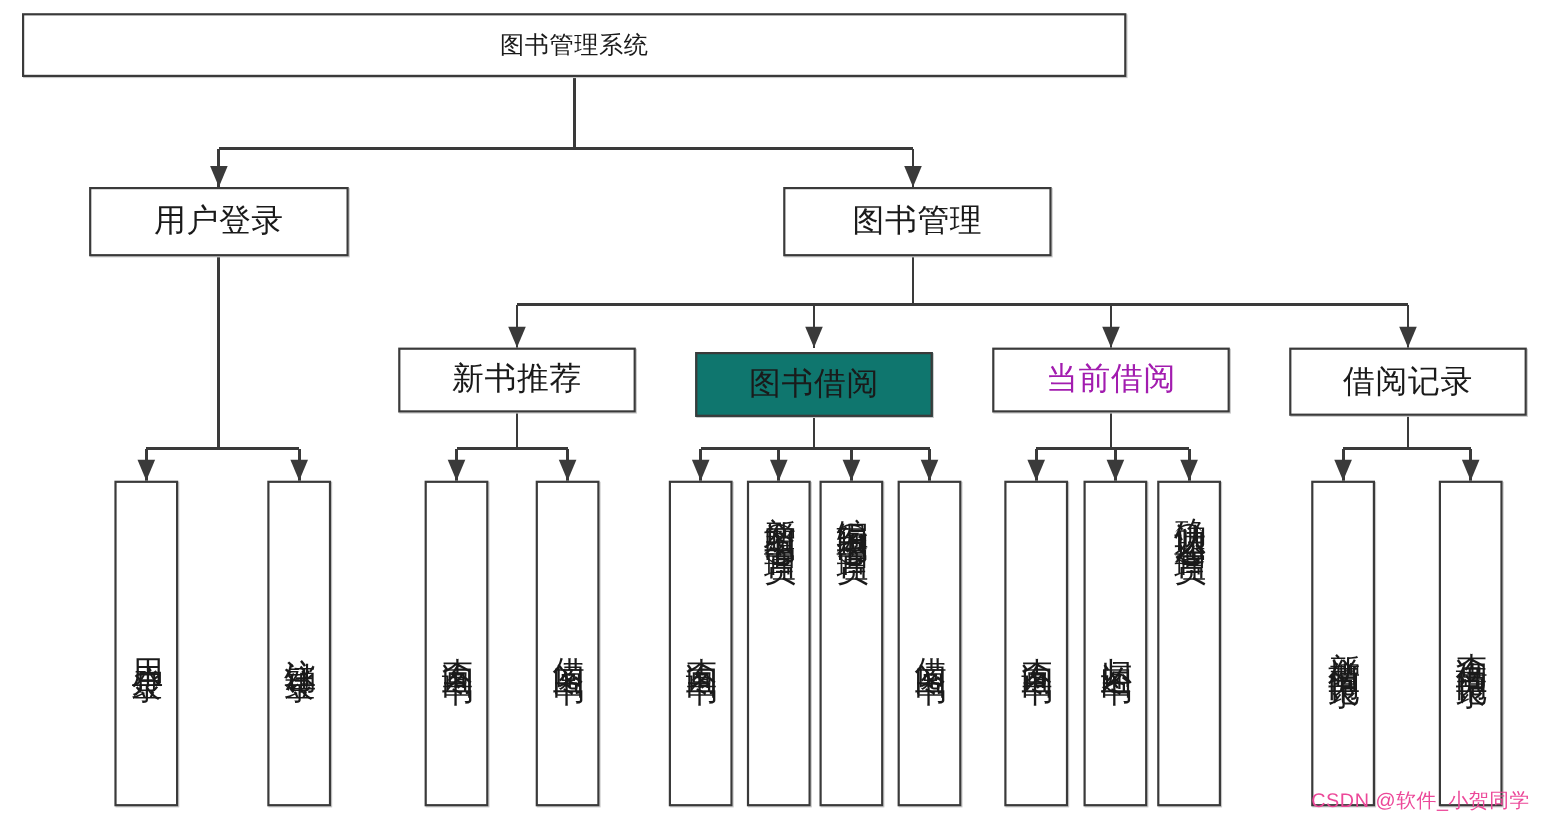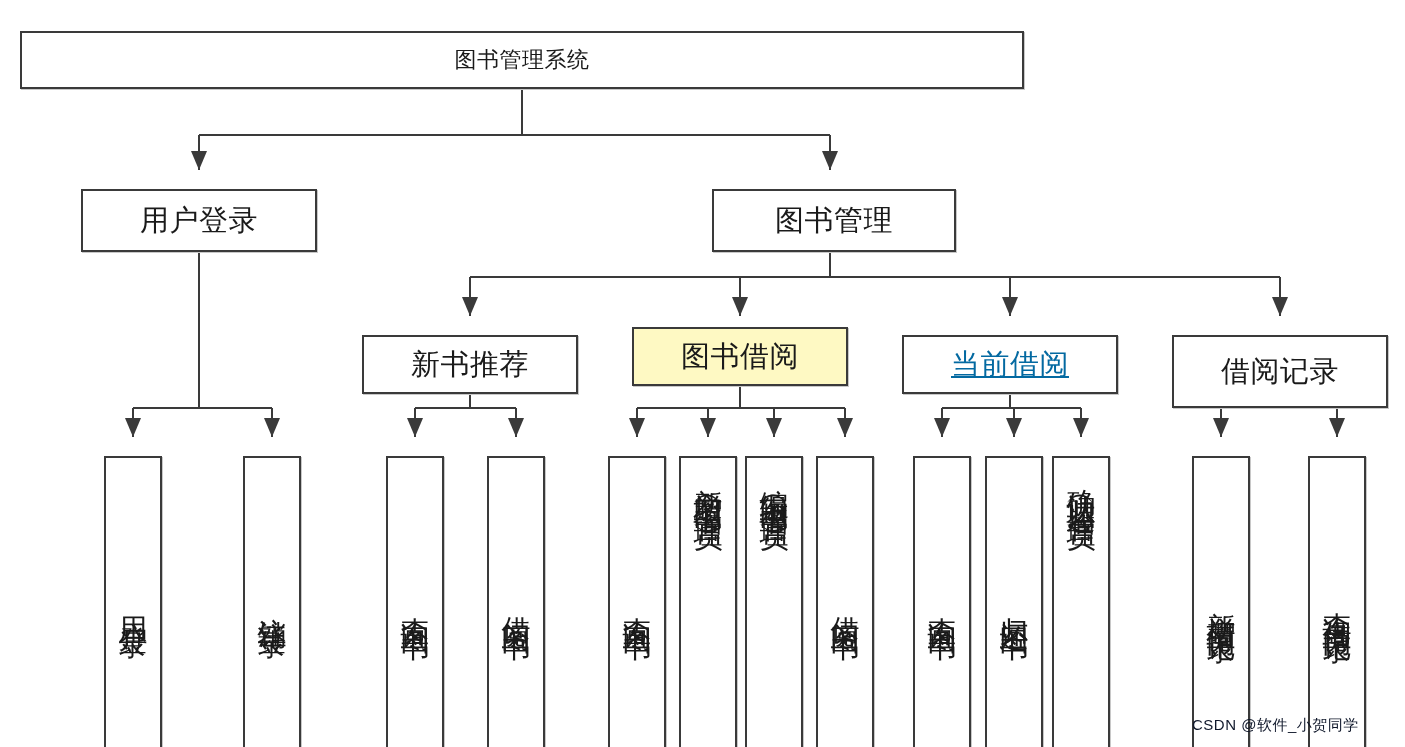--- a/index.html
+++ b/index.html
@@ -27,21 +27,20 @@
   }
   .node {
     position: absolute;
     box-sizing: border-box;
     background: #ffffff;
     border: 2px solid #b91c1c;
     box-shadow: 1px 1px 0 0 #c8c8c8;
     display: flex;
     align-items: center;
     justify-content: center;
-    margin-top: 19px;
   }
   .node-label {
     color: #1a1a1a;
     font-size: 29px;
     line-height: 1.12;
     letter-spacing: 0.5px;
     white-space: nowrap;
     text-align: center;
   }
   .node.vertical {
@@ -54,22 +53,22 @@
     text-orientation: upright;
     letter-spacing: 5px;
     line-height: 1;
   }
   .node.vertical.centered {
     align-items: center;
     padding-top: 0;
   }
   .watermark {
     position: absolute;
-    color: #0f172a;
-    font-size: 15px;
+    color: #ec4899;
+    font-size: 18px;
     letter-spacing: 0.5px;
     white-space: nowrap;
     user-select: none;
   }
 </style>
 </head>
 <body>
 
 <div id="canvas">
   <svg id="edges" viewBox="0 0 1405 747">
@@ -132,27 +131,27 @@
       </div>
       <div class="node" style="left: 81px; top: 170px; width: 236px; height: 63px; border-color: rgb(58, 58, 58); background: rgb(255, 255, 255);">
         <span class="node-label" style="color: rgb(26, 26, 26);">用户登录</span>
       </div>
       <div class="node" style="left: 712px; top: 170px; width: 244px; height: 63px; border-color: rgb(58, 58, 58); background: rgb(255, 255, 255);">
         <span class="node-label" style="color: rgb(26, 26, 26);">图书管理</span>
       </div>
       <div class="node" style="left: 362px; top: 316px; width: 216px; height: 59px; border-color: rgb(58, 58, 58); background: rgb(255, 255, 255);">
         <span class="node-label" style="color: rgb(26, 26, 26);">新书推荐</span>
       </div>
-      <div class="node" style="left: 632px; top: 308px; width: 216px; height: 59px; border-color: rgb(58, 58, 58); background: #fef9c3;">
+      <div class="node" style="left: 632px; top: 320px; width: 216px; height: 59px; border-color: rgb(58, 58, 58); background: #0f766e;">
         <span class="node-label" style="color: rgb(26, 26, 26);">图书借阅</span>
       </div>
       <div class="node" style="left: 902px; top: 316px; width: 216px; height: 59px; border-color: rgb(58, 58, 58); background: rgb(255, 255, 255);">
-        <span class="node-label" style="color: #0369a1; text-decoration: underline;">当前借阅</span>
+        <span class="node-label" style="color: #a21caf;">当前借阅</span>
       </div>
-      <div class="node" style="left: 1172px; top: 316px; width: 216px; height: 73px; border-color: rgb(58, 58, 58); background: rgb(255, 255, 255);">
+      <div class="node" style="left: 1172px; top: 316px; width: 216px; height: 62px; border-color: rgb(58, 58, 58); background: rgb(255, 255, 255);">
         <span class="node-label" style="color: rgb(26, 26, 26);">借阅记录</span>
       </div>
       <div class="node vertical centered" style="left: 104px; top: 437px; width: 58px; height: 296px; border-color: rgb(58, 58, 58); background: rgb(255, 255, 255);">
         <span class="node-label" style="color: rgb(26, 26, 26);">用户登录</span>
       </div>
       <div class="node vertical centered" style="left: 243px; top: 437px; width: 58px; height: 296px; border-color: rgb(58, 58, 58); background: rgb(255, 255, 255);">
         <span class="node-label" style="color: rgb(26, 26, 26);">注销登录</span>
       </div>
       <div class="node vertical centered" style="left: 386px; top: 437px; width: 58px; height: 296px; border-color: rgb(58, 58, 58); background: rgb(255, 255, 255);">
         <span class="node-label" style="color: rgb(26, 26, 26);">查询图书</span>

